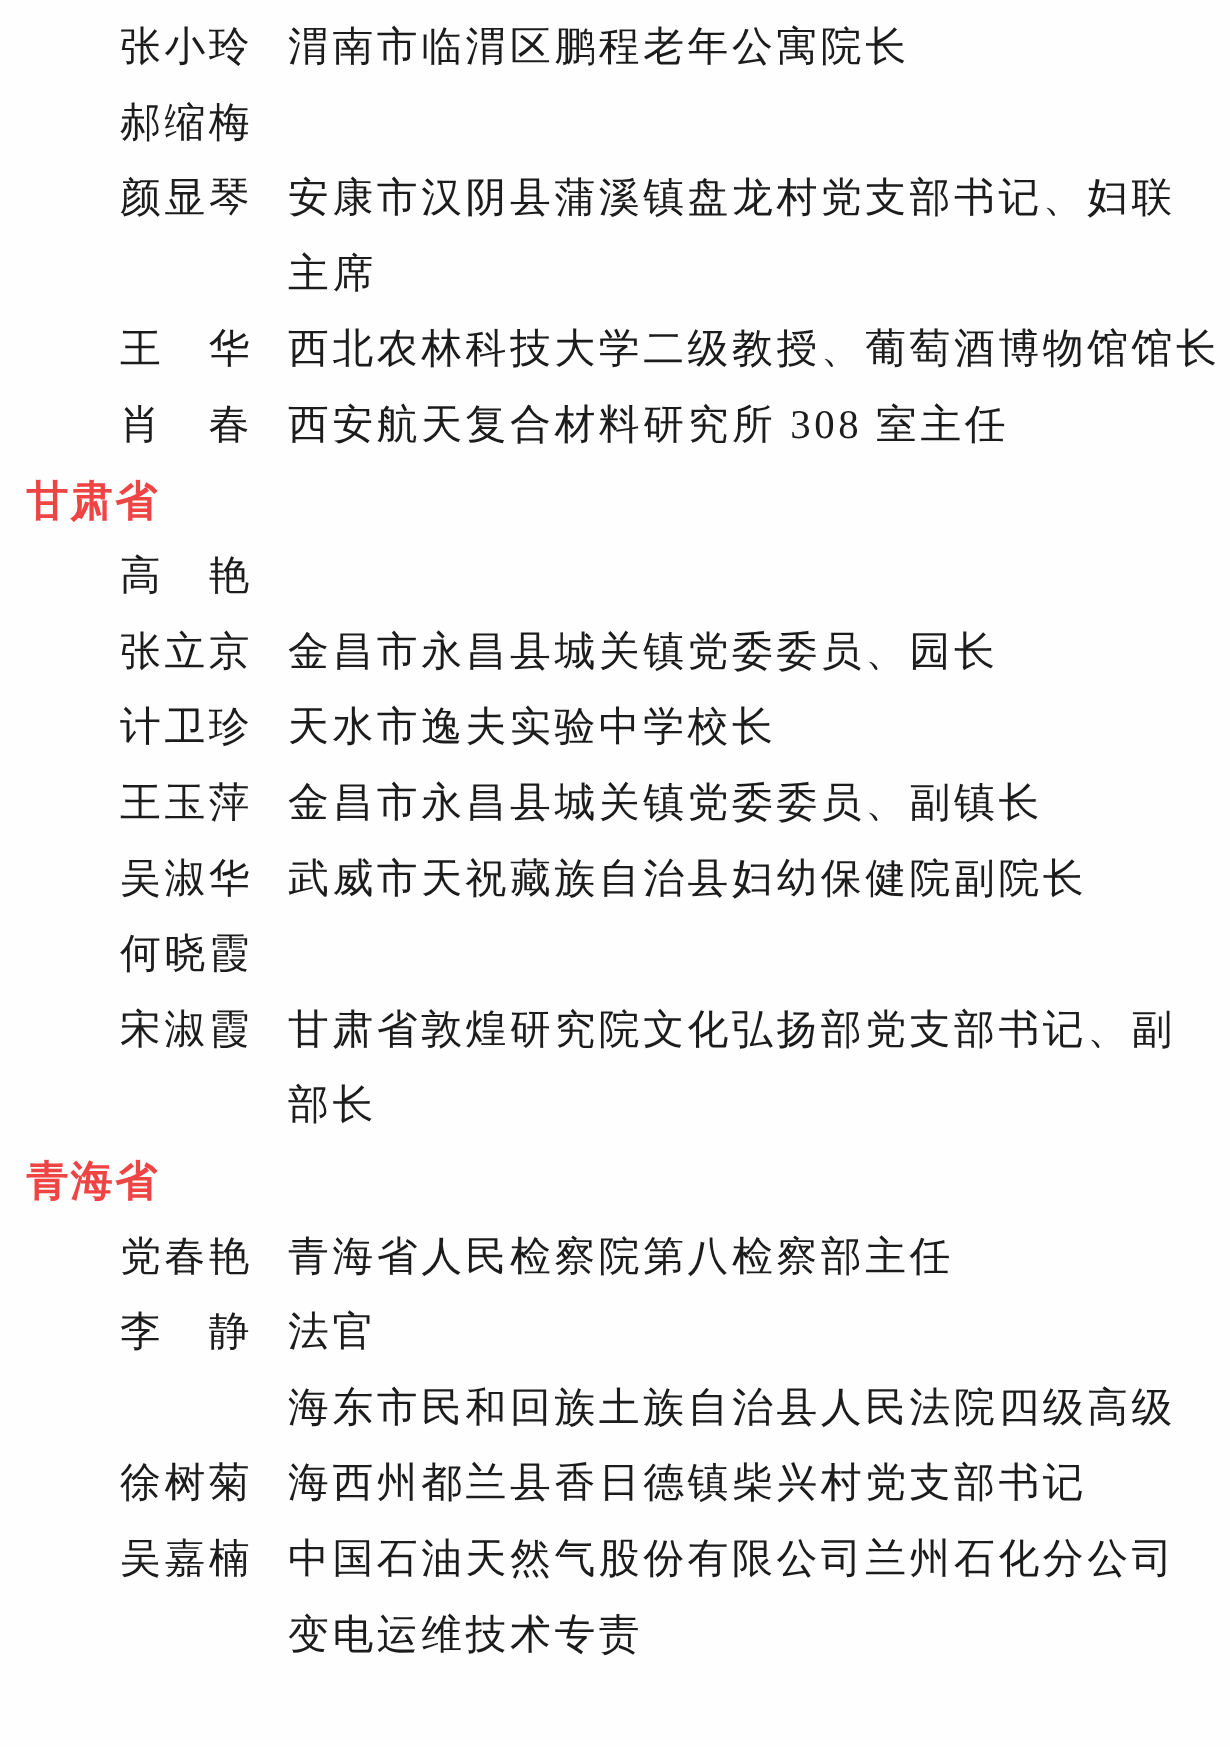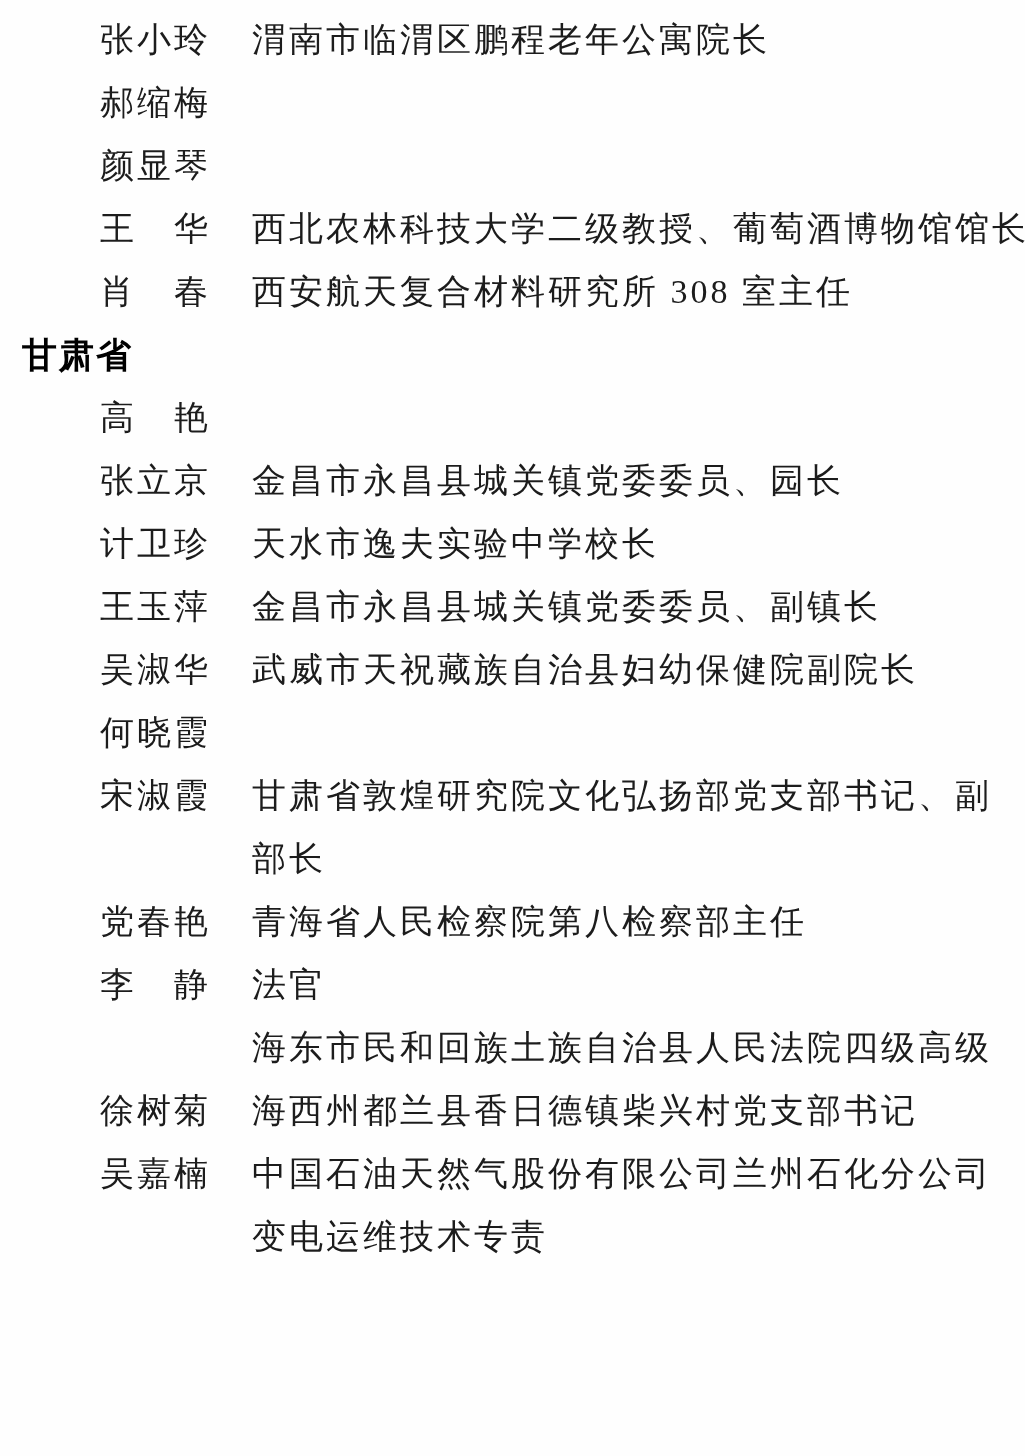--- a/index.html
+++ b/index.html
@@ -22,41 +22,41 @@
     padding-top: 8px;
     background: #fefefe;
   }
   .province-header {
     padding-left: 22px;
     font-size: 35px;
     font-weight: 700;
     line-height: 63px;
     letter-spacing: 2px;
     font-family: "Liberation Sans", "DejaVu Sans", sans-serif; 
-    color: #000000;
+    color: #ef4444;
   }
   .entry-row {
     display: flex;
     align-items: flex-start;
     padding-left: 100px;
   }
   .entry-name {
     flex: 0 0 108px;
     width: 108px;
     display: flex;
     justify-content: space-between;
     font-size: 34px;
     line-height: 63px;
     color: #1c1c1c;
   }
   .entry-name span {
     display: inline-block;
   }
   .entry-title {
-    margin-left: 44px;
+    margin-left: 32px;
     font-size: 34px;
     line-height: 63px;
     letter-spacing: 3px;
     color: #1c1c1c;
   }
   .title-line {
     height: 63px;
     white-space: nowrap;
   }
 </style>
@@ -80,20 +80,24 @@
         <span>缩</span>
         <span>梅</span>
       </div>
     </div>
     <div class="entry-row">
       <div class="entry-name">
         <span>颜</span>
         <span>显</span>
         <span>琴</span>
       </div>
+      <div class="entry-title">
+        <div class="title-line">安康市汉阴县蒲溪镇盘龙村党支部书记、妇联</div>
+        <div class="title-line">主席</div>
+      </div>
     </div>
     <div class="entry-row">
       <div class="entry-name">
         <span>王</span>
         <span>华</span>
       </div>
       <div class="entry-title">
         <div class="title-line">西北农林科技大学二级教授、葡萄酒博物馆馆长</div>
       </div>
     </div>
@@ -164,20 +168,21 @@
       <div class="entry-name">
         <span>宋</span>
         <span>淑</span>
         <span>霞</span>
       </div>
       <div class="entry-title">
         <div class="title-line">甘肃省敦煌研究院文化弘扬部党支部书记、副</div>
         <div class="title-line">部长</div>
       </div>
     </div>
+    <div class="province-header">青海省</div>
     <div class="entry-row">
       <div class="entry-name">
         <span>党</span>
         <span>春</span>
         <span>艳</span>
       </div>
       <div class="entry-title">
         <div class="title-line">青海省人民检察院第八检察部主任</div>
       </div>
     </div>

